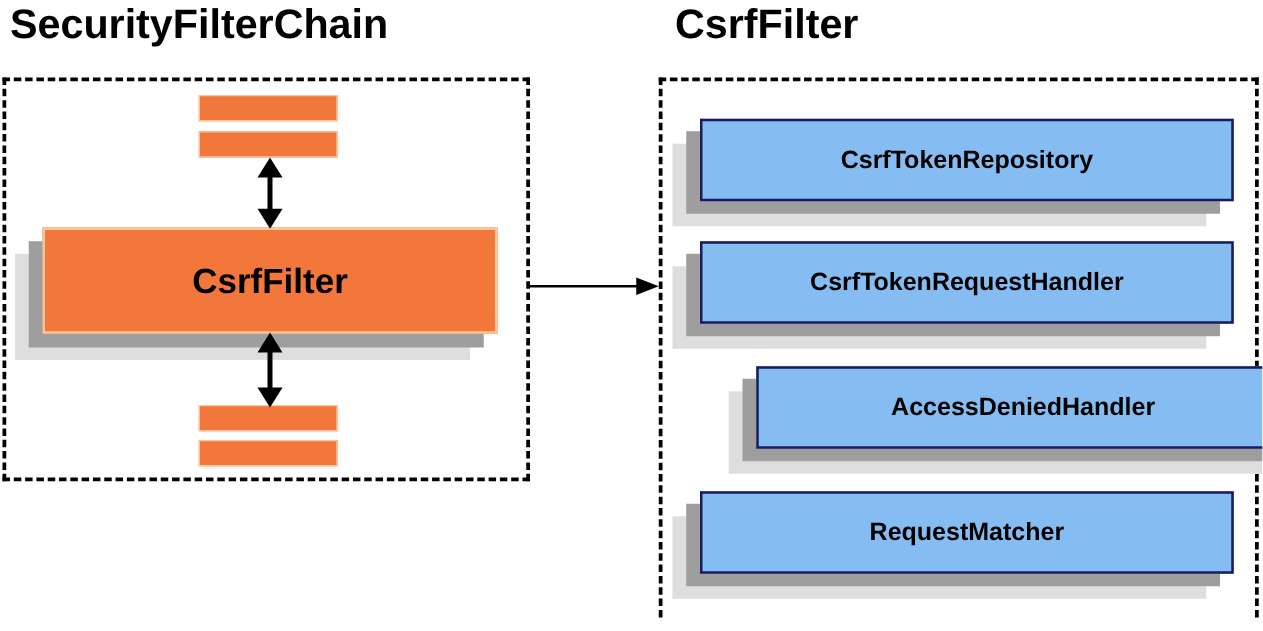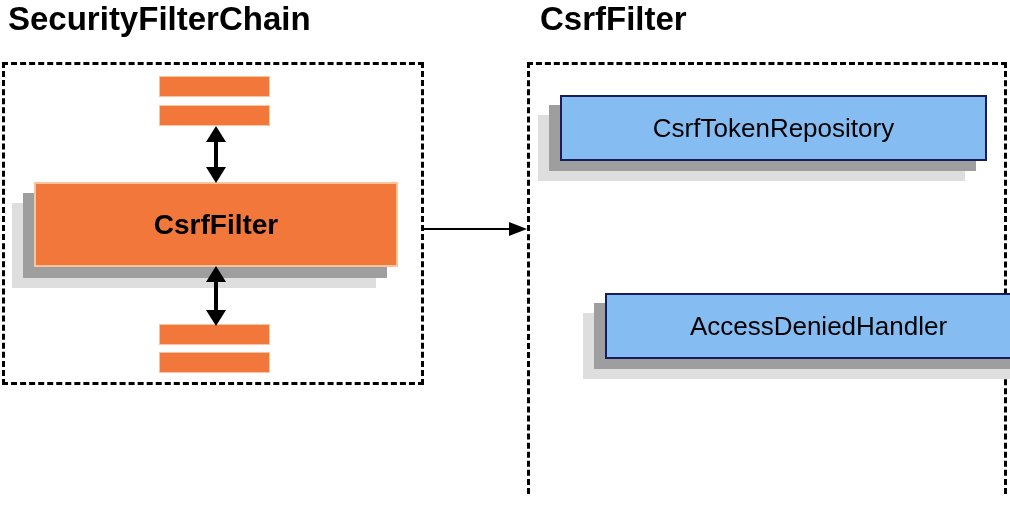--- a/index.html
+++ b/index.html
@@ -89,22 +89,22 @@
                 -22px 20px 0 var(--shadow-light, #DEDEDE);
     display: flex;
     align-items: center;
     justify-content: center;
   }
   #component-1 { top: 95px; }
   #component-2 { top: 193px; }
   #component-3 { top: 293px; margin-left: 45px; }
   #component-4 { top: 393px; }
   .component-label {
-    font-size: 26px;
-    font-weight: normal;
+    font-size: 20px;
+    font-weight: bold;
     color: #000;
     white-space: nowrap;
     text-align: right;
   }
 </style>
 </head>
 <body>
 
 <div id="diagram">
 
@@ -135,17 +135,23 @@
   </div>
 
   <svg id="connector-arrow" width="103" height="20" viewBox="0 0 103 20">
     <line x1="0" y1="10" x2="86" y2="10" stroke="#000" stroke-width="2"></line>
     <polygon points="85,3 103,10 85,17" fill="#000"></polygon>
   </svg>
 
   <div class="component" id="component-1">
     <span class="component-label">CsrfTokenRepository</span>
   </div>
+  <div class="component" id="component-2">
+    <span class="component-label">CsrfTokenRequestHandler</span>
+  </div>
   <div class="component" id="component-3">
     <span class="component-label">AccessDeniedHandler</span>
+  </div>
+  <div class="component" id="component-4">
+    <span class="component-label">RequestMatcher</span>
   </div>
 
 </div>
 
 </body></html>

